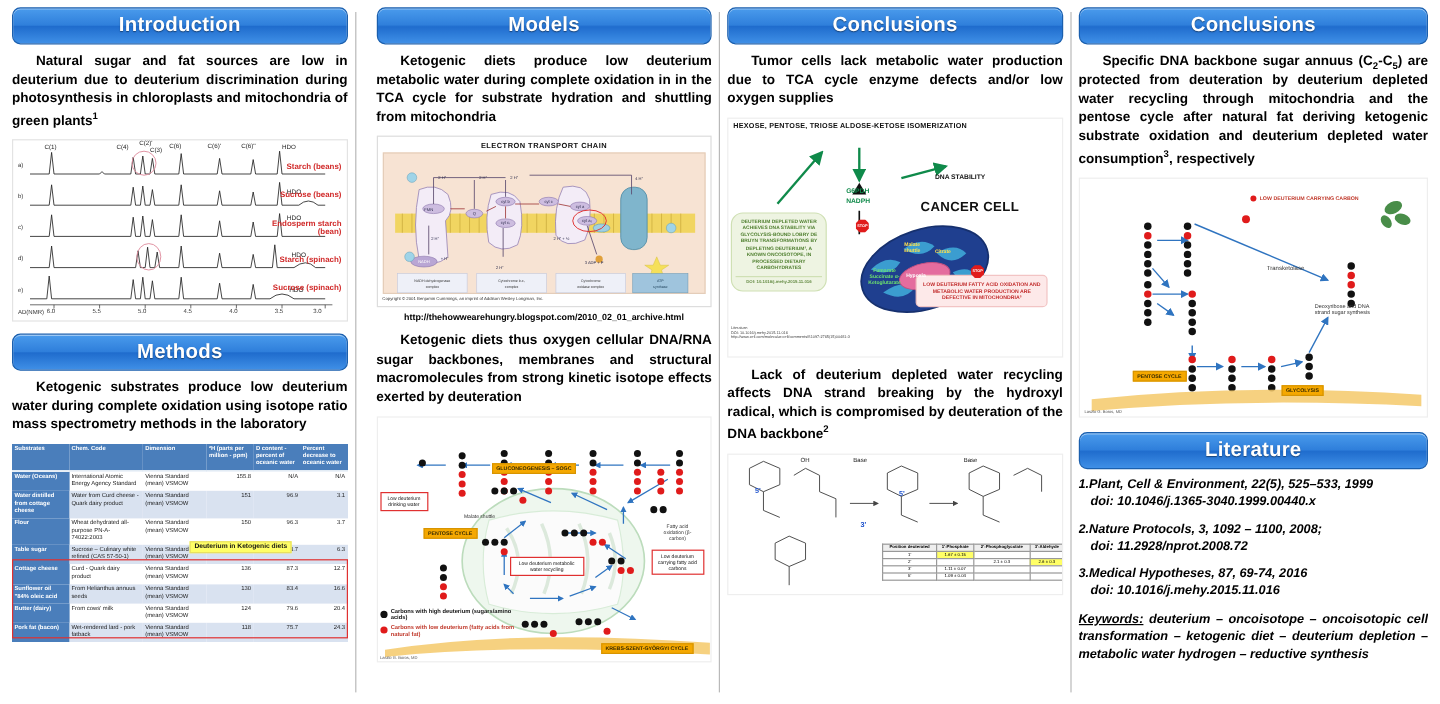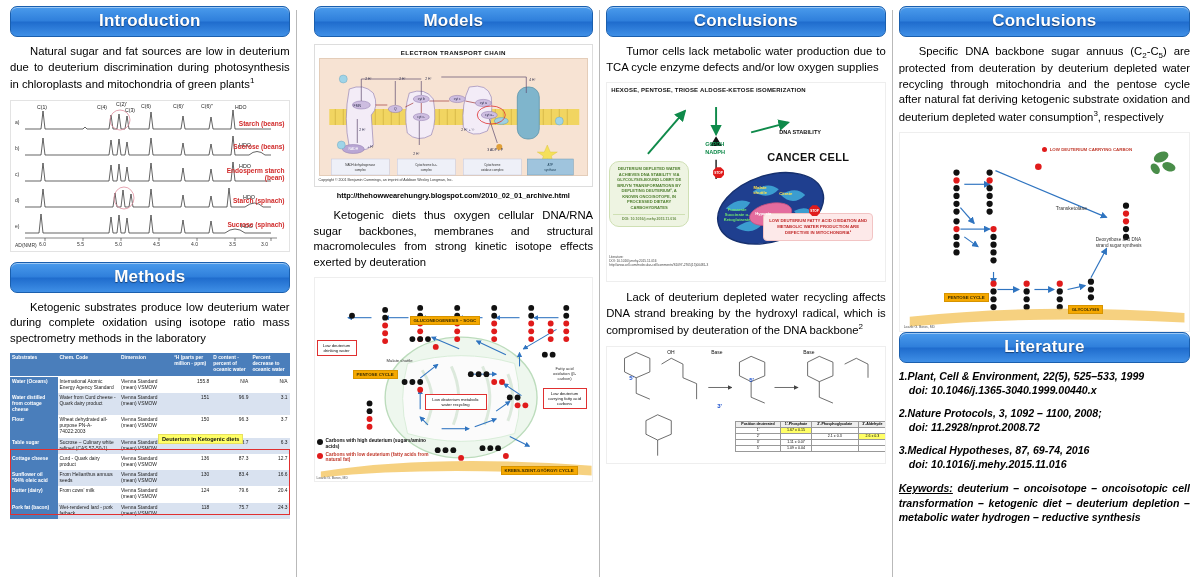--- a/index.html
+++ b/index.html
@@ -29,21 +29,21 @@
     text-align: center;
     padding: 4px 0 5px;
     letter-spacing: .2px;
     text-shadow: 0 1px 1px rgba(0,0,0,.45);
     box-shadow: inset 0 1px 0 rgba(255,255,255,.45);
     margin-bottom: 7px;
   }
 
   .para {
     font-size: 11.3px;
-    font-weight: normal;
+    font-weight: bold;
     line-height: 1.38;
     text-align: justify;
     text-indent: 20px;
     color: #000;
     margin-bottom: 7px;
   }
   sup { font-size: 8px; vertical-align: super; }
   sub { font-size: 8px; vertical-align: sub; }
 
   
@@ -326,20 +326,21 @@
       </table>
       <div class="callout" style="left:148px;top:81px;">Deuterium in Ketogenic diets</div>
       <div class="hl-box" style="left:0;top:96px;width:100%;height:66px;"></div>
     </div>
   </div>
 
   <div class="divider"></div>
 
   <div class="col col-2">
     <div class="banner">Models</div>
+    <p class="para">Ketogenic diets produce low deuterium metabolic water during complete oxidation in in the TCA cycle for substrate hydration and shuttling from mitochondria</p>
 
     <div class="fig etc">
       <div class="etc-title">ELECTRON TRANSPORT CHAIN</div>
       <div class="etc-canvas">
         <svg width="100%" height="118" viewBox="0 0 265 118">
 
           <rect x="8" y="50" width="250" height="16" fill="#f0d24c" opacity="0.85"></rect>
           <g stroke="#c9a93a" stroke-width="0.6">
             <line x1="14" y1="50" x2="14" y2="66"></line>
               <line x1="22" y1="50" x2="22" y2="66"></line>
@@ -821,21 +822,21 @@
       </svg>
       <span class="p-lbl" style="left:150px;top:14px;color:#c0392b;font-weight:bold;font-size:4.4px;">LOW DEUTERIUM CARRYING CARBON</span>
       <span class="dot" style="left:142px;top:14px;width:5px;height:5px;background:#e01b1b;"></span>
       <span class="p-lbl" style="left:156px;top:72px;font-size:5px;">Transketolase</span>
       <span class="p-lbl" style="left:196px;top:104px;width:56px;text-align:left;font-size:4.6px;">Deoxyribose and DNA strand sugar synthesis</span>
       <span class="tag-orange" style="left:44px;top:160px;">PENTOSE CYCLE</span>
       <span class="tag-orange" style="left:168px;top:172px;">GLYCOLYSIS</span>
       <span class="credit" style="left:4px;bottom:2px;">Laszlo G. Boros, MD</span>
     </div>
 
-    <div class="banner" style="margin-top:0;">Literature</div>
+    <div class="banner" style="margin-top:12px;">Literature</div>
 
     <div class="clip">
       <div class="ref">
         <span>1.</span><span>Plant, Cell &amp; Environment, 22(5),  525–533, 1999</span>
         <span class="doi">doi: 10.1046/j.1365-3040.1999.00440.x</span>
       </div>
       <div class="ref">
         <span>2.</span><span>Nature Protocols, 3, 1092 – 1100, 2008;</span>
         <span class="doi">doi: 11.2928/nprot.2008.72</span>
       </div>

